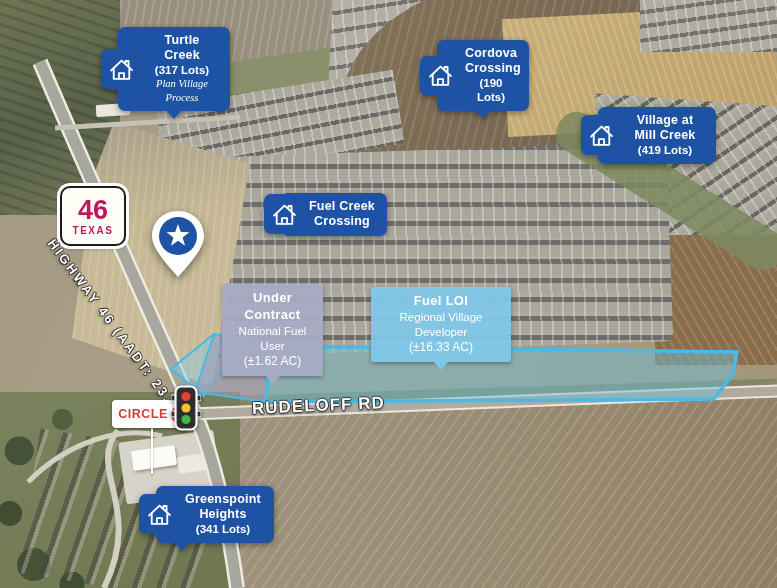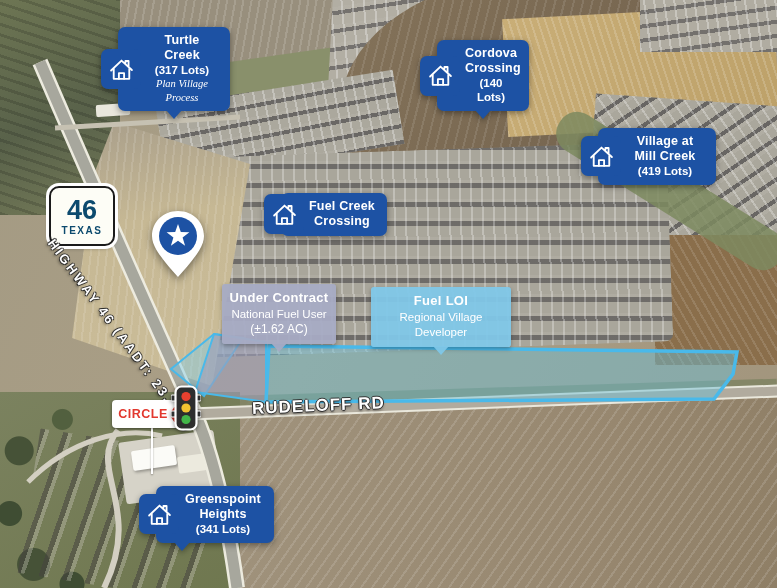--- a/index.html
+++ b/index.html
@@ -82,46 +82,46 @@
     width:40px;height:40px;background:#1d52a4;border-radius:7px;z-index:2;
     display:flex;align-items:center;justify-content:center;}
   .ptr{position:absolute;width:0;height:0;}
   .ptr-down{border-left:8px solid transparent;border-right:8px solid transparent;border-top:9px solid #1d52a4;bottom:-8px;}
   .ptr-right{border-top:8px solid transparent;border-bottom:8px solid transparent;border-left:9px solid #1d52a4;right:-8px;top:calc(50% - 8px);}
   .c0{left:118px;top:27px;width:112px;}
   .c0 .ptr-down{left:48px;}
   .c1{left:437px;top:40px;width:92px;}
   .c1 .ptr-down{left:38px;}
   .c2{left:592px;top:51px;width:124px;}
-  .c3{left:598px;top:107px;width:118px;margin-top:21px;}
+  .c3{left:598px;top:107px;width:118px;}
   .c4{left:281px;top:193px;width:106px;}
   .c5{left:156px;top:486px;width:118px;}
   .c5 .ptr-down{left:18px;}
 
   
   .st-label{position:absolute;z-index:6;color:#fff;text-align:center;border-radius:3px;
     padding:6px 6px 7px;box-shadow:0 2px 4px rgba(0,0,0,.3);}
   .st-title{font-size:13px;font-weight:700;letter-spacing:.3px;line-height:1.3;}
   .st-sub{font-size:11.5px;line-height:1.3;}
   .st-area{font-size:12px;line-height:1.3;}
-  .p0{left:222px;top:284px;width:114px;background:rgba(167,171,196,.95);}
+  .p0{left:222px;top:284px;width:101px;background:rgba(167,171,196,.95);}
   .p1{left:371px;top:287px;width:140px;background:rgba(127,199,232,.95);}
   .p0 .ptr-down{border-top-color:rgba(167,171,196,.95);left:calc(50% - 8px);}
   .p1 .ptr-down{border-top-color:rgba(127,199,232,.95);left:calc(50% - 8px);}
 
   
   .hwy-text{position:absolute;left:57px;top:236px;z-index:5;transform:rotate(53.5deg);transform-origin:0 0;
     white-space:nowrap;color:#fff;font-weight:700;font-size:13px;letter-spacing:2.5px;
     text-shadow:0 1px 0 rgba(40,40,40,.9),0 -1px 0 rgba(40,40,40,.9),1px 0 0 rgba(40,40,40,.9),-1px 0 0 rgba(40,40,40,.9),0 2px 3px rgba(0,0,0,.5);}
   .rud-text{position:absolute;left:252px;top:396px;z-index:5;transform:rotate(-2.5deg);
     white-space:nowrap;color:#fff;font-weight:800;font-size:17px;letter-spacing:1px;
     text-shadow:0 1px 0 rgba(45,45,45,.95),0 -1px 0 rgba(45,45,45,.95),1px 0 0 rgba(45,45,45,.95),-1px 0 0 rgba(45,45,45,.95),0 2px 3px rgba(0,0,0,.45);}
-  .shield{position:absolute;left:49px;top:186px;width:66px;height:60px;z-index:5;
+  .shield{position:absolute;left:60px;top:186px;width:66px;height:60px;z-index:5;
     background:#fdfdf6;border:2.5px solid #1b1b1b;border-radius:10px;box-shadow:0 0 0 3px #fff,0 2px 4px rgba(0,0,0,.4);
-    display:flex;flex-direction:column;align-items:center;justify-content:center;color:#0c4a6e;}
+    display:flex;flex-direction:column;align-items:center;justify-content:center;color:#be185d;}
   .shield .num{font-size:27px;font-weight:800;line-height:1;}
   .shield .st{font-size:10px;font-weight:700;letter-spacing:1.5px;margin-top:1px;}
   .ck-sign{position:absolute;left:112px;top:400px;width:84px;height:28px;z-index:6;
     background:#fff;border-radius:4px;box-shadow:0 1px 3px rgba(0,0,0,.45);
     display:flex;align-items:center;justify-content:center;gap:3px;}
   .ck-word{color:#e2382e;font-weight:800;font-size:12.5px;letter-spacing:.5px;}
   .ck-circle{width:19px;height:19px;border-radius:50%;background:#e2382e;color:#fff;
     display:flex;align-items:center;justify-content:center;font-weight:800;font-size:12px;}
   .ck-line{position:absolute;left:151px;top:428px;width:2px;height:46px;background:#fff;z-index:5;box-shadow:0 1px 2px rgba(0,0,0,.35);}
   .tlight{position:absolute;left:171px;top:385px;width:30px;height:48px;z-index:6;filter:drop-shadow(0 1px 2px rgba(0,0,0,.5));}
@@ -223,21 +223,21 @@
   <div class="com-label c1">
     <span class="chip">
       <svg width="27" height="27" viewBox="0 0 26 26" fill="none" stroke="#fff" stroke-width="1.8" stroke-linecap="round" stroke-linejoin="round">
         <path d="M3,14 L13,4.5 L16.5,7.6 M16.8,7 L16.8,4.8 L19.8,4.8 L19.8,10 M23,13.5 L13,4.5"></path>
         <path d="M5.5,12.5 L5.5,22 L20.5,22 L20.5,12.5"></path>
           <path d="M10.5,22 L10.5,16.5 L15.5,16.5 L15.5,22"></path>
       </svg>
       </span>
     <div class="com-box">
       <div class="com-name">Cordova Crossing</div>
-      <div class="com-lots">(140 Lots)</div>
+      <div class="com-lots">(190 Lots)</div>
       <span class="ptr ptr-down"></span>
     </div>
   </div>
 
 
   <div class="com-label c3">
     <span class="chip">
       <svg width="27" height="27" viewBox="0 0 26 26" fill="none" stroke="#fff" stroke-width="1.8" stroke-linecap="round" stroke-linejoin="round">
         <path d="M3,14 L13,4.5 L16.5,7.6 M16.8,7 L16.8,4.8 L19.8,4.8 L19.8,10 M23,13.5 L13,4.5"></path>
         <path d="M5.5,12.5 L5.5,22 L20.5,22 L20.5,12.5"></path>
@@ -281,16 +281,17 @@
   <div class="st-label p0">
     <div class="st-title">Under Contract</div>
     <div class="st-sub">National Fuel User</div>
     <div class="st-area">(±1.62 AC)</div>
     <span class="ptr ptr-down"></span>
   </div>
 
   <div class="st-label p1">
     <div class="st-title">Fuel LOI</div>
     <div class="st-sub">Regional Village Developer</div>
+    <div class="st-area">(±16.33 AC)</div>
     <span class="ptr ptr-down"></span>
   </div>
 
 </div>
 
 </body></html>

